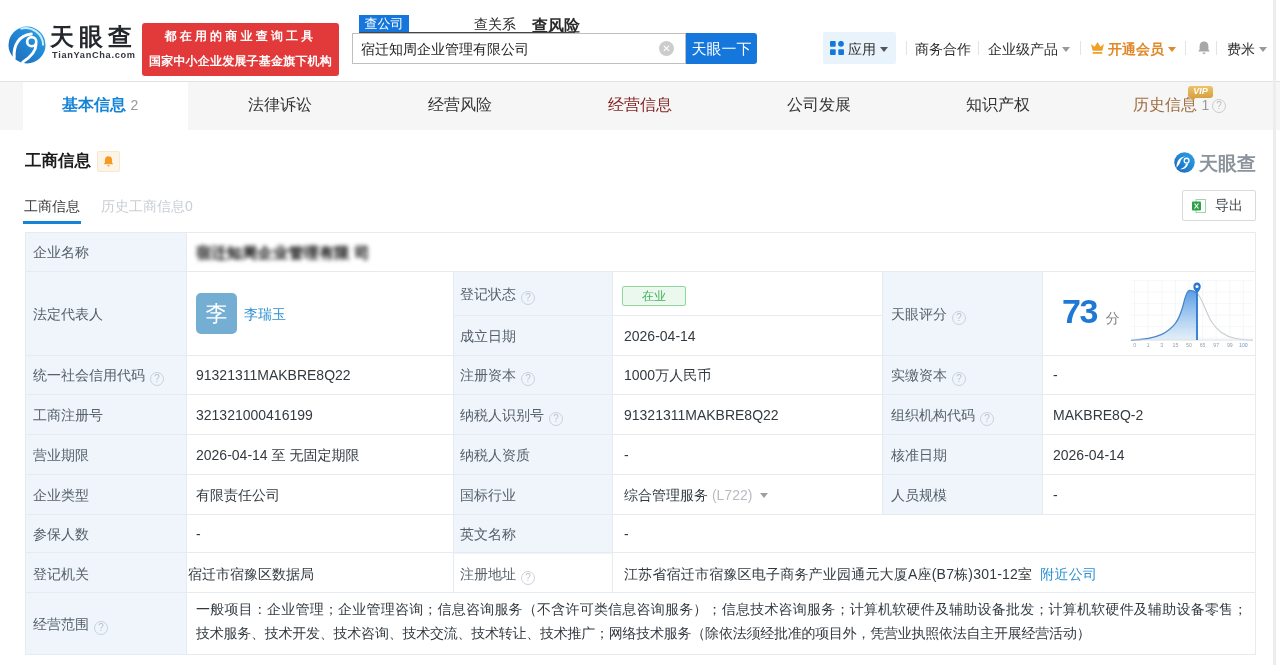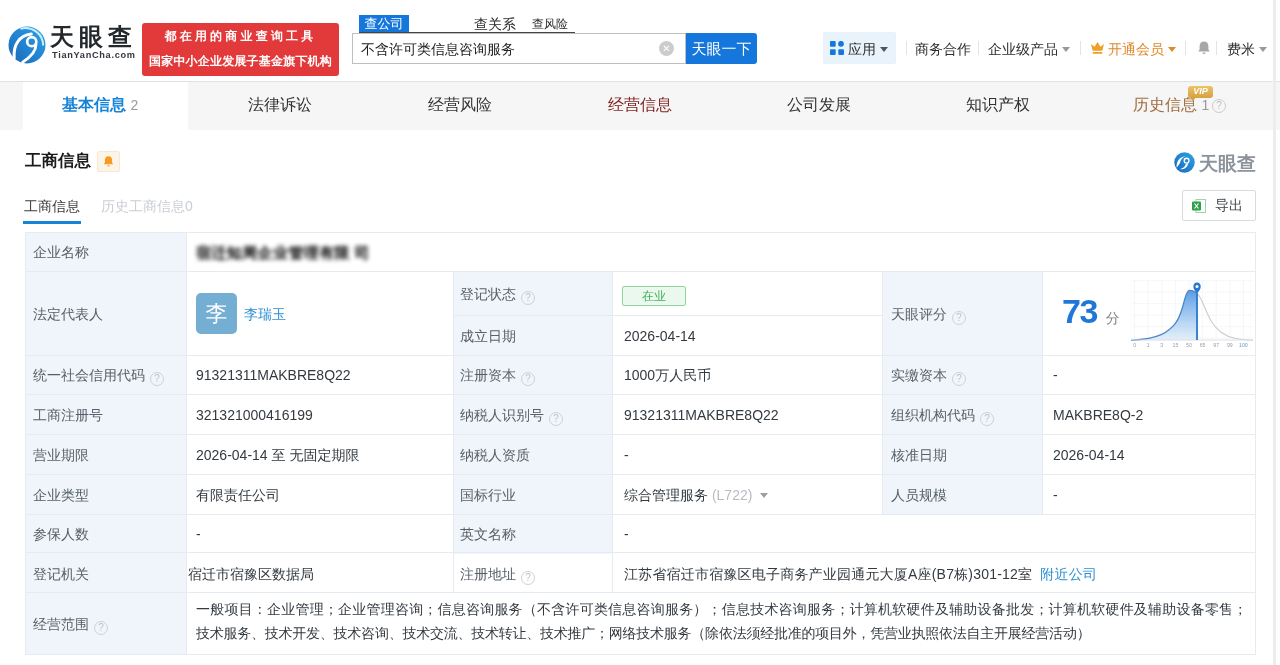--- a/index.html
+++ b/index.html
@@ -35,46 +35,46 @@
 <div class="ab" style="left:52px;top:50px;font-size:9.2px;line-height:10px;font-weight:bold;color:#33373d;letter-spacing:0.7px;">TianYanCha.com</div>
 
 <div class="ab" style="left:142px;top:23px;width:197px;height:53px;background:#e23a3a;border-radius:3px;color:#fff;text-align:center;">
   <div style="font-size:12px;font-weight:bold;letter-spacing:3.2px;margin-top:5px;">都在用的商业查询工具</div>
   <div style="font-size:12px;font-weight:bold;margin-top:8px;letter-spacing:0.2px;">国家中小企业发展子基金旗下机构</div>
 </div>
 
 <div class="ab" style="left:359px;top:15px;width:50px;height:17px;background:#1577dc;color:#fff;font-size:13px;text-align:center;line-height:17px;">查公司</div>
 <div class="ab" style="left:415px;top:34px;font-size:14px;color:#2a2a2a;">查老板</div>
 <div class="ab" style="left:474px;top:16px;font-size:14px;color:#2a2a2a;">查关系</div>
-<div class="ab" style="left:532px;top:16px;font-size:12px;color:#2a2a2a;">查风险</div>
+<div class="ab" style="left:532px;top:16px;font-size:16px;color:#2a2a2a;font-weight:bold;">查风险</div>
 <div class="ab" style="left:359px;top:32px;width:216px;height:1px;background:#454545;"></div>
 
 <div class="ab" style="left:352px;top:33px;width:334px;height:31px;border:1px solid #bfbfbf;background:#fff;"></div>
-<div class="ab" style="left:361px;top:41px;font-size:14px;color:#222;">不含许可类信息咨询服务</div>
+<div class="ab" style="left:361px;top:41px;font-size:14px;color:#222;">宿迁知周企业管理有限公司</div>
 <div class="ab" style="left:659px;top:41px;width:15px;height:15px;border-radius:50%;background:#ccc;color:#fff;font-size:10px;line-height:15px;text-align:center;">✕</div>
 <div class="ab" style="left:686px;top:33px;width:71px;height:31px;background:#1577dc;border-radius:0 3px 3px 0;color:#fff;font-size:15px;text-align:center;line-height:31px;">天眼一下</div>
 
 <div class="ab" style="left:823px;top:32px;width:73px;height:32px;background:#e9f3fc;border-radius:2px;"></div>
 <svg class="ab" style="left:830px;top:41px;" width="14" height="14" viewBox="0 0 14 14">
   <rect x="0" y="0" width="5.7" height="5.7" rx="1" fill="#1577dc"></rect>
   <circle cx="11" cy="2.8" r="2.9" fill="#1577dc"></circle>
   <rect x="0" y="8.3" width="5.7" height="5.7" rx="1" fill="#1577dc"></rect>
   <rect x="8.3" y="8.3" width="5.7" height="5.7" rx="1" fill="#1577dc"></rect>
 </svg>
 <div class="ab" style="left:848px;top:41px;font-size:14px;color:#2c2c2c;">应用<span class="caret"></span></div>
 <div class="sep" style="left:906px;"></div>
 <div class="ab" style="left:915px;top:41px;font-size:14px;color:#2c2c2c;">商务合作</div>
 <div class="sep" style="left:978px;"></div>
 <div class="ab" style="left:988px;top:41px;font-size:14px;color:#2c2c2c;">企业级产品<span class="caret" style="border-top-color:#999;"></span></div>
 <div class="sep" style="left:1080px;"></div>
 <svg class="ab" style="left:1090px;top:41px;" width="15" height="13" viewBox="0 0 15 13">
   <path d="M1,3 L4.6,5.8 L7.5,1 L10.4,5.8 L14,3 L12.3,9.8 L2.7,9.8 Z" fill="#f0a125"></path>
   <rect x="2.7" y="11" width="9.6" height="1.8" fill="#f0a125"></rect>
 </svg>
-<div class="ab" style="left:1108px;top:41px;font-size:14px;color:#e0892a;font-weight:normal;">开通会员<span class="caret" style="border-top-color:#e0892a;"></span></div>
+<div class="ab" style="left:1108px;top:41px;font-size:14px;color:#e0892a;font-weight:bold;">开通会员<span class="caret" style="border-top-color:#e0892a;"></span></div>
 <div class="sep" style="left:1185px;"></div>
 <svg class="ab" style="left:1196px;top:40px;" width="16" height="16" viewBox="0 0 16 16">
   <path d="M8,1.5 C5.2,1.5 3.6,3.6 3.6,6.2 L3.6,9.5 L2.2,11.5 L13.8,11.5 L12.4,9.5 L12.4,6.2 C12.4,3.6 10.8,1.5 8,1.5 Z" fill="#a7a7a7"></path>
   <path d="M6.5,12.5 a1.5,1.5 0 0 0 3,0 Z" fill="#a7a7a7"></path>
 </svg>
 <div class="sep" style="left:1216px;"></div>
 <div class="ab" style="left:1227px;top:41px;font-size:14px;color:#2c2c2c;">费米<span class="caret" style="border-top-color:#999;"></span></div>
 
 <div class="ab" style="left:0;top:82px;width:1280px;height:48px;background:#f6f6f6;"></div>
 <div class="ab" style="left:23px;top:82px;width:165px;height:48px;background:#fff;"></div>

